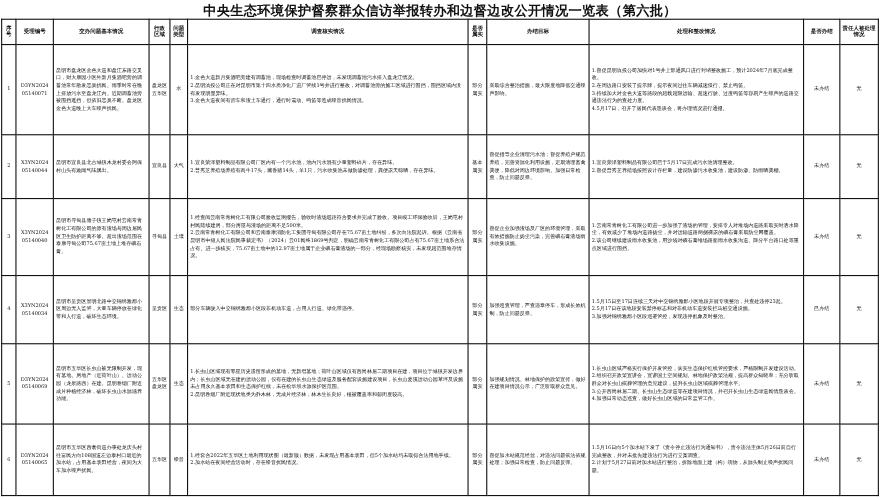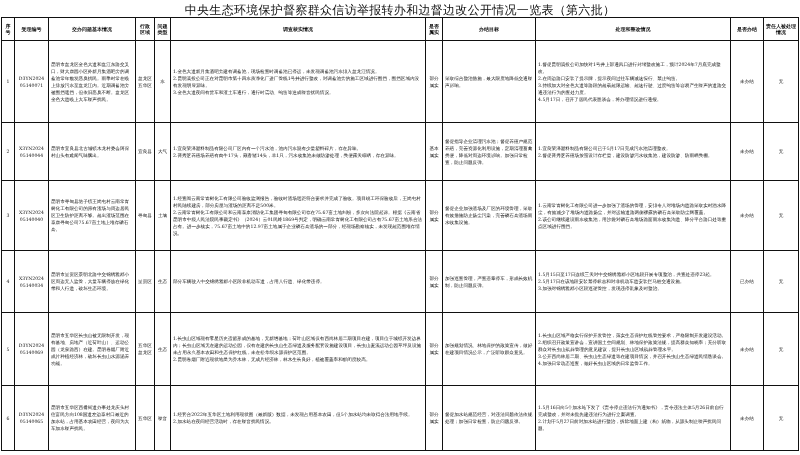--- a/index.html
+++ b/index.html
@@ -1,17 +1,17 @@
 <!DOCTYPE html>
 <html><head>
 <meta charset="utf-8">
 <style>
   html, body { margin:0; padding:0; background:#ffffff; }
   body { width:800px; height:455px; overflow:hidden; font-family:"DejaVu Serif","Liberation Serif",serif; color:#111; }
-  .title { position:absolute; left:0; top:2px; width:800px; text-align:center; font-size:12px; font-weight:normal; letter-spacing:0.3px; }
+  .title { position:absolute; left:0; top:2px; width:800px; text-align:center; font-size:12px; font-weight:bold; letter-spacing:0.3px; }
   table { position:absolute; left:1px; top:17px; width:797px; border-collapse:collapse; table-layout:fixed; }
   td, th { border:1px solid #111; padding:1px 2px; vertical-align:middle; font-size:4.6px; line-height:7px; word-break:break-all; overflow:hidden; }
   th { font-weight:bold; font-family:"DejaVu Sans","Liberation Sans",sans-serif; font-size:5px; line-height:6.5px; text-align:center; height:20px; }
   td.c { text-align:center; }
   td.l { text-align:left; }
   .plist div { margin:0; }
   tr.r1 td { height:79px; }
   tr.r2 td { height:55px; }
   tr.r3 td { height:67px; }
   tr.r4 td { height:59px; }

